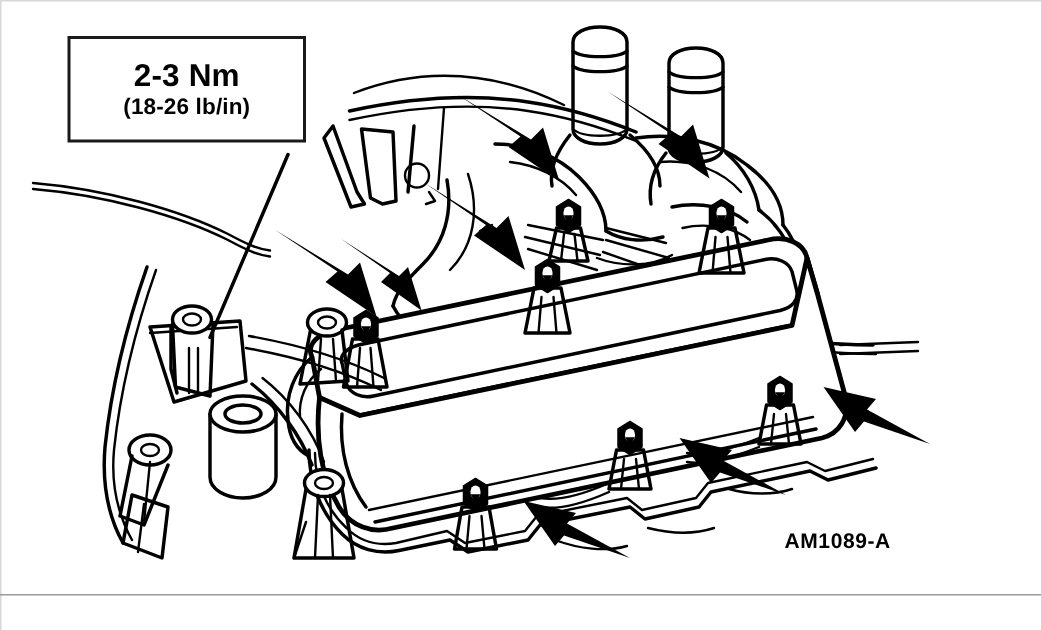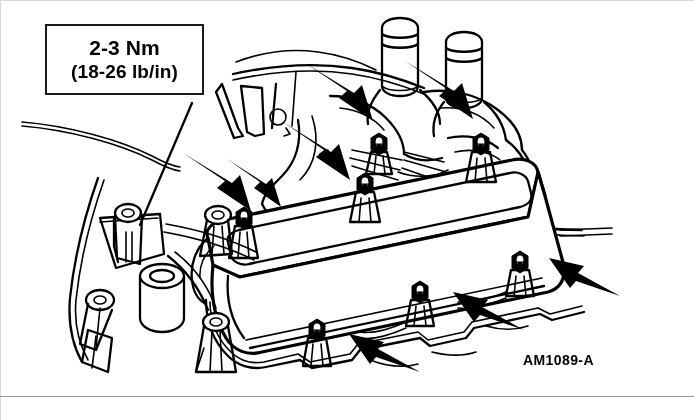--- a/index.html
+++ b/index.html
@@ -57,21 +57,21 @@
   }
   #torque-callout .t-line {
     color: #000000;
     font-size: 21px;
     font-weight: 700;
     letter-spacing: 0.1px;
     white-space: nowrap;
     text-align: center;
   }
   #torque-callout .t-sub {
-    font-size: 19px;
+    font-size: 15px;
   }
 
   
   #figure-id {
     position: absolute;
     left: 523px;
     top: 352px;
     color: #000000;
     font-size: 14px;
     font-weight: 700;

